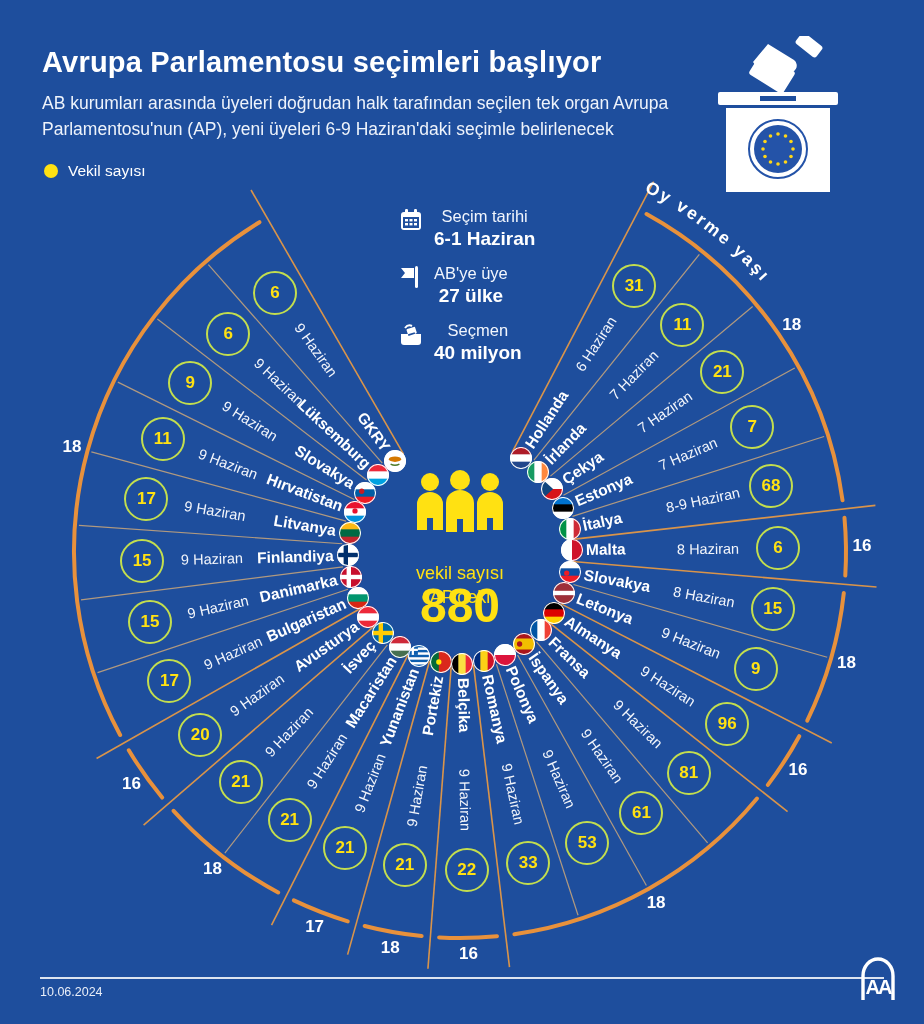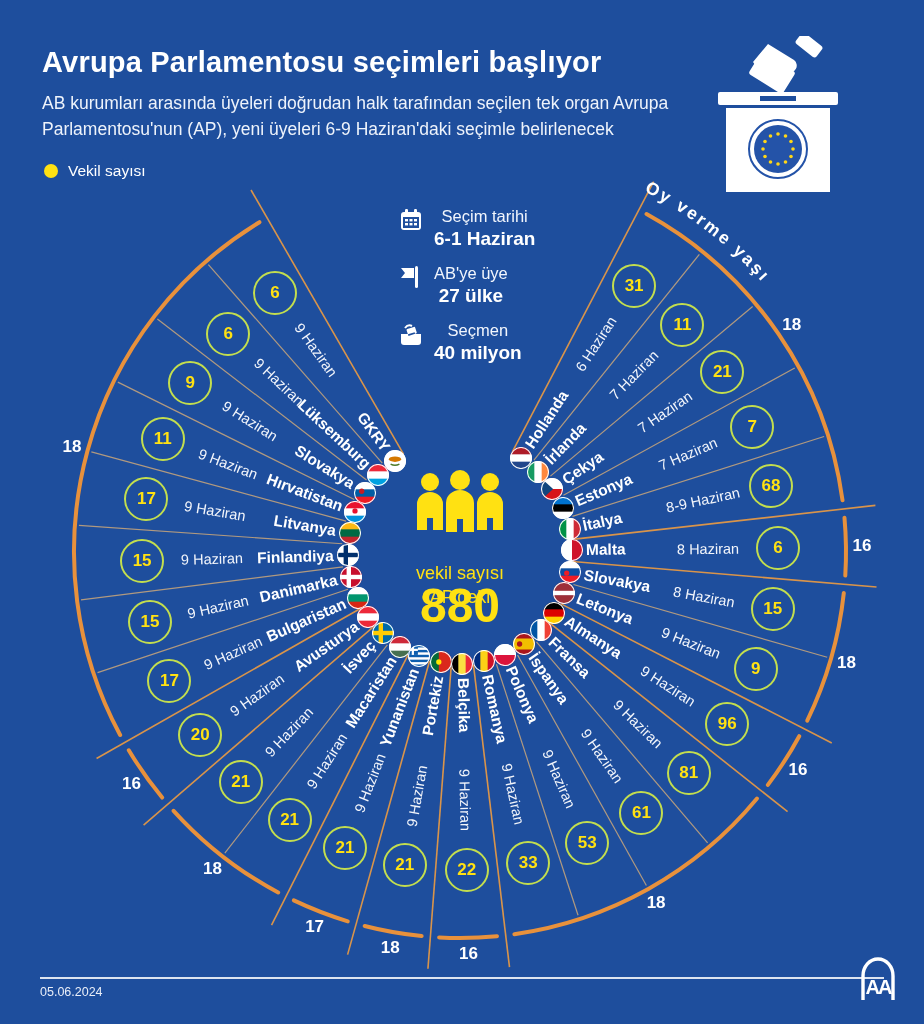--- a/index.html
+++ b/index.html
@@ -918,21 +918,21 @@
             <path d="M65 34 a13 12 0 0 1 26 0 v26 h-10 v-12 h-6 v12 h-10 z"></path>
         </g>
       </svg>
     </span>
     <div class="l1">AP'deki</div>
     <div class="l2">vekil sayısı</div>
     <div class="total">880</div>
   </div>
 
   <div class="abs footer-line"></div>
-  <div class="abs footer-date">05.06.2024</div>
+  <div class="abs footer-date">10.06.2024</div>
   <div class="abs aa-logo">
     <svg width="44" height="50" viewBox="0 0 44 50">
       <path d="M7 48 V24 a15 17 0 0 1 30 0 V48" fill="none" stroke="#fff" stroke-width="3.4"></path>
       <text x="22" y="42" text-anchor="middle" font-size="20" font-weight="bold" fill="#fff" font-family="Liberation Sans, sans-serif" letter-spacing="-2">AA</text>
     </svg>
   </div>
 
 </div>
 
 </body></html>

